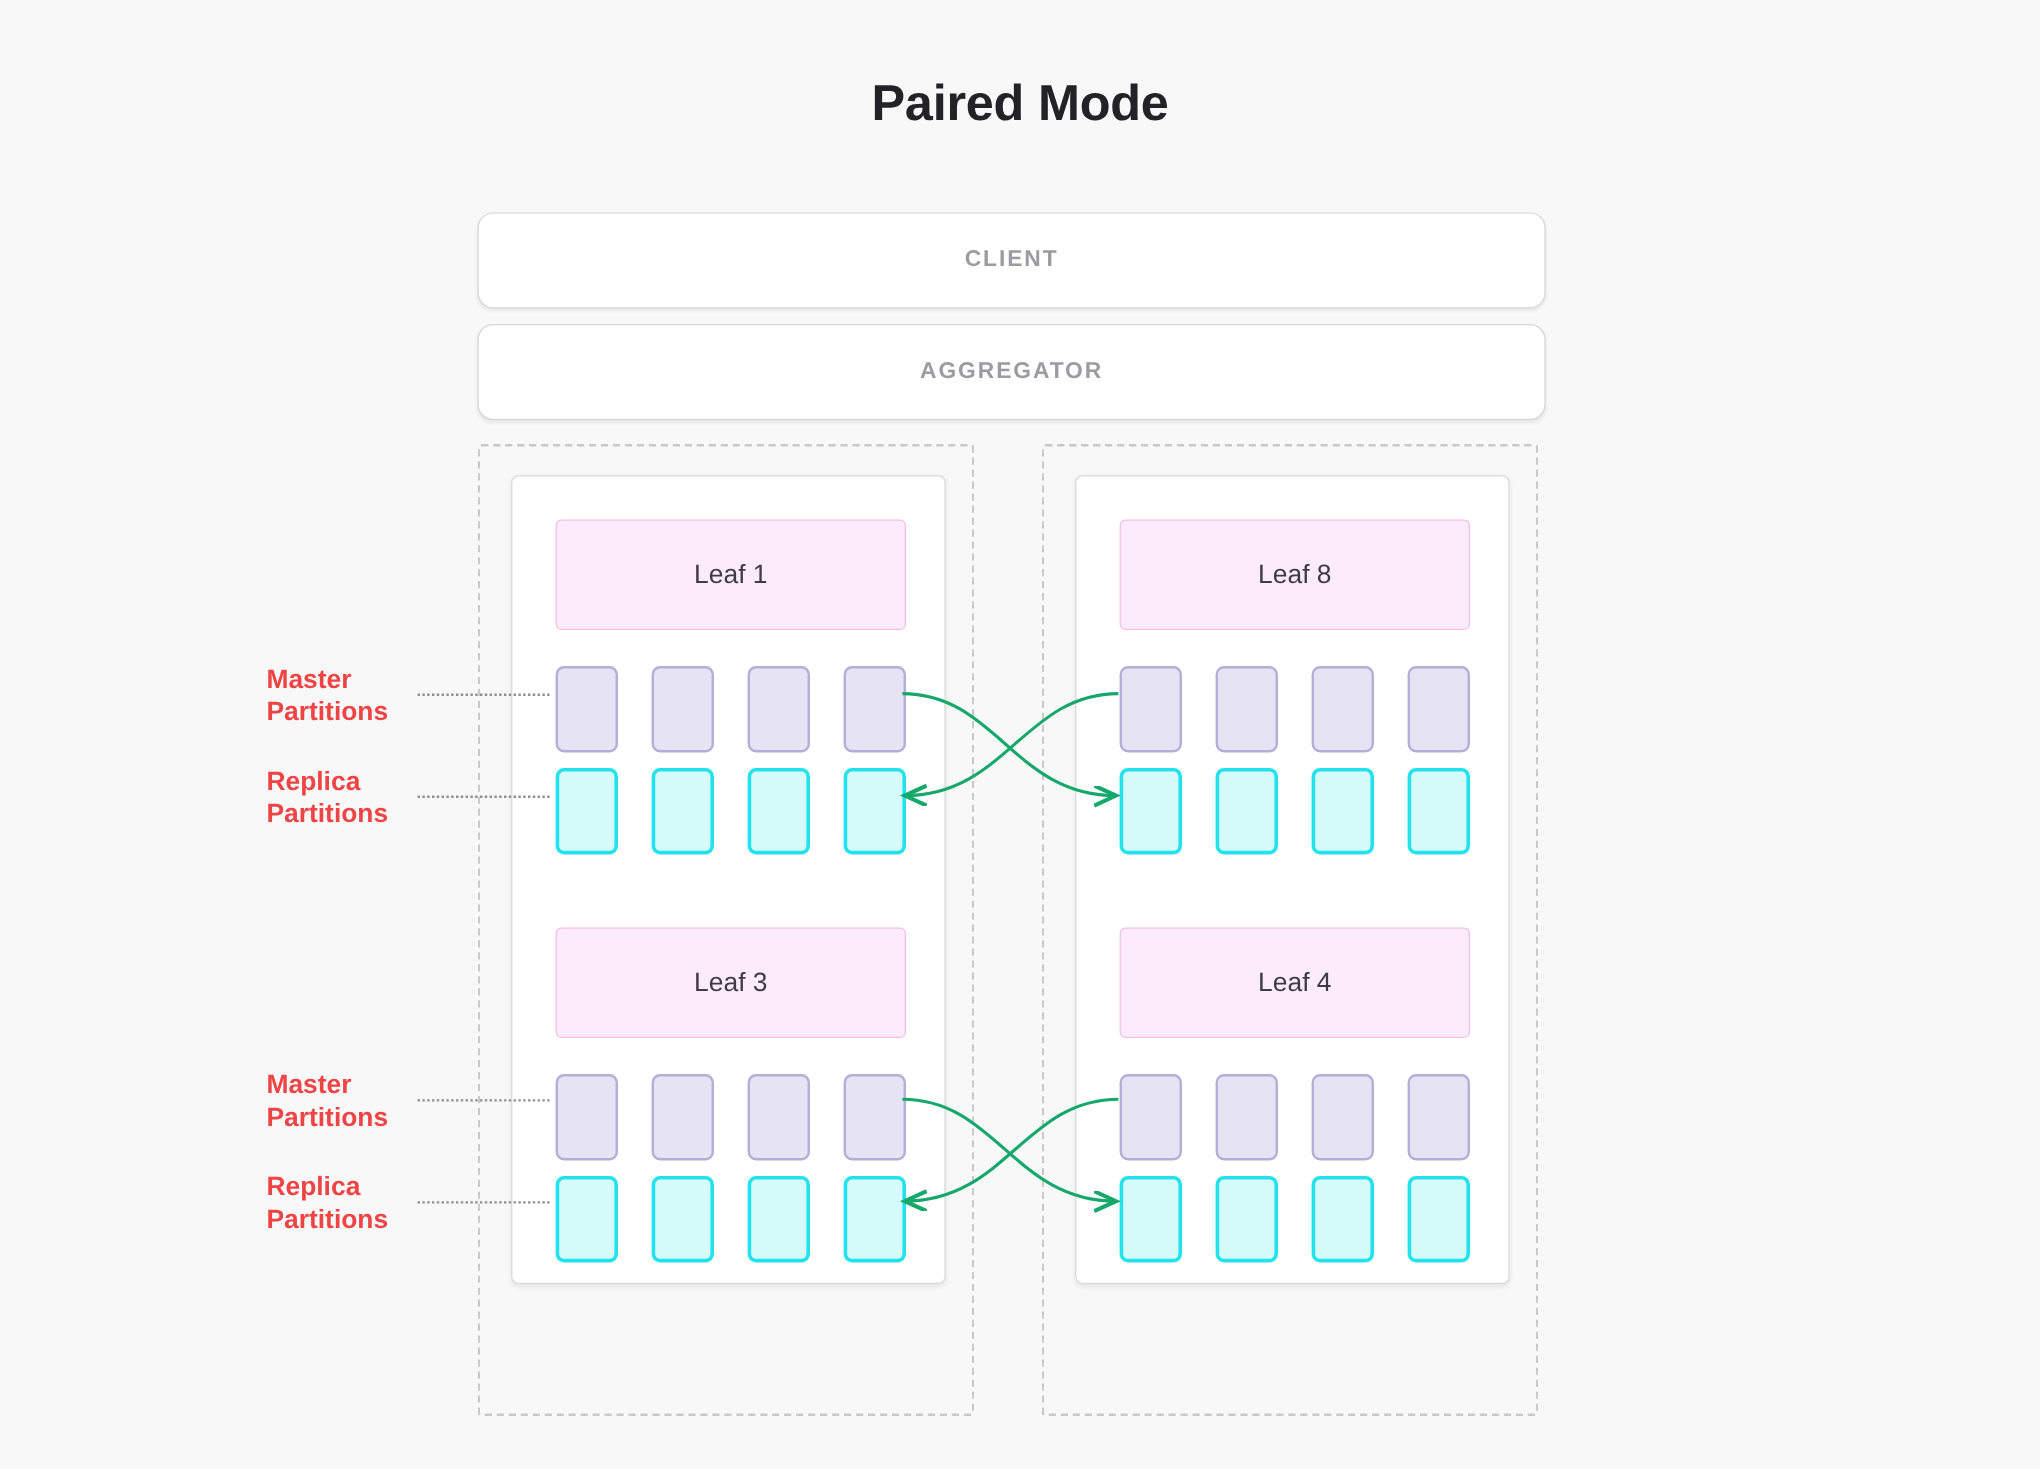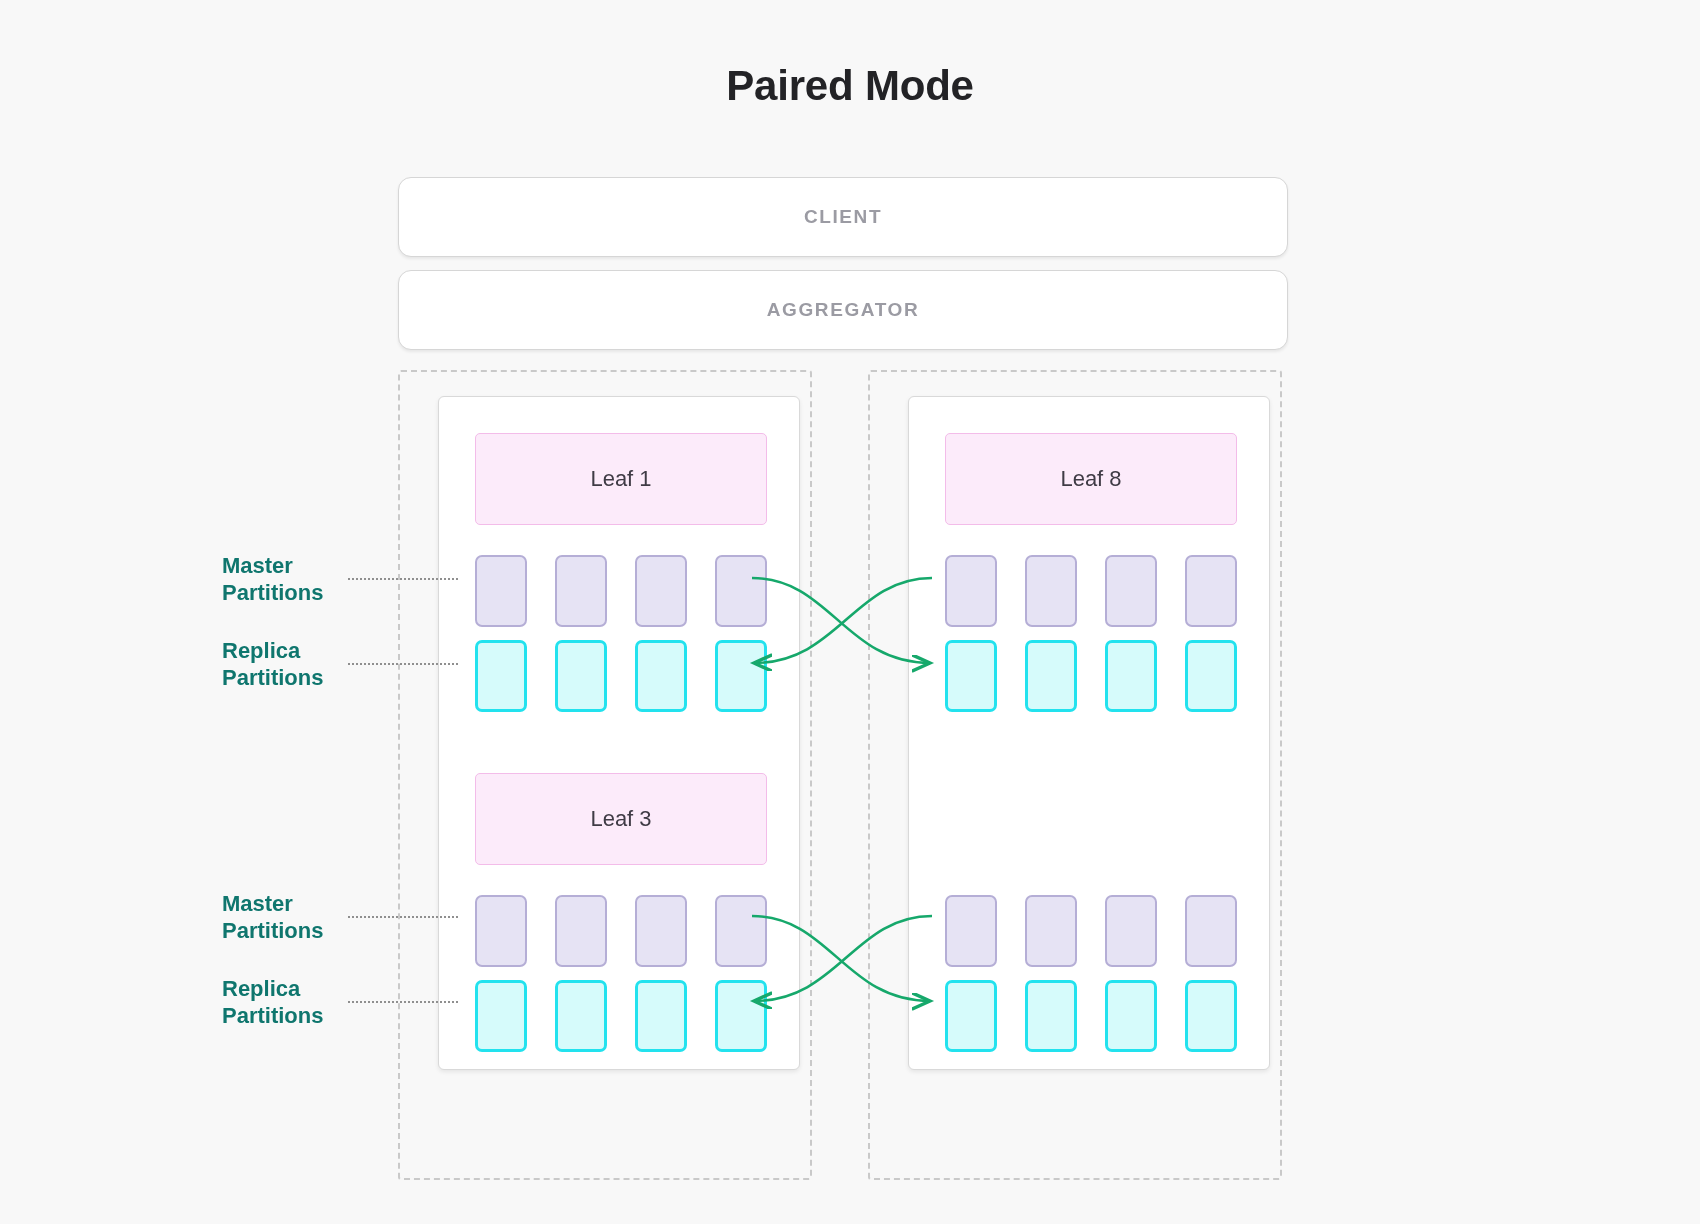--- a/index.html
+++ b/index.html
@@ -68,21 +68,21 @@
     font-size: 19px;
     font-weight: bold;
     letter-spacing: 1.5px;
     color: #a7a7af;
   }
 
   
   .node-card {
     position: absolute;
     top: 24px;
-    left: 38px;
+    left: 26px;
     width: 362px;
     height: 674px;
     background: #ffffff;
     border: 1px solid #d9d9d9;
     border-radius: 6px;
     box-shadow: 0 2px 4px rgba(0,0,0,0.08);
     box-sizing: border-box;
   }
 
   
@@ -132,21 +132,21 @@
     background: #d6fbfb;
     border: 3px solid #22e2ee;
   }
 
   
   .annot {
     position: absolute;
     font-size: 22px;
     font-weight: bold;
     line-height: 27px;
-    color: #0f766e;
+    color: #ef4444;
     text-align: left;
   }
   #annot-master-1  { left: 222px; top: 552px; }
   #annot-replica-1 { left: 222px; top: 637px; }
   #annot-master-2  { left: 222px; top: 890px; }
   #annot-replica-2 { left: 222px; top: 975px; }
 
   
   .leader {
     position: absolute;
@@ -227,20 +227,21 @@
       <div class="part master"></div>
     </div>
 
     <div class="part-row replica-1">
       <div class="part replica"></div>
       <div class="part replica"></div>
       <div class="part replica"></div>
       <div class="part replica"></div>
     </div>
 
+    <div class="leaf-box bottom">Leaf 4</div>
 
     <div class="part-row master-2">
       <div class="part master"></div>
       <div class="part master"></div>
       <div class="part master"></div>
       <div class="part master"></div>
     </div>
 
     <div class="part-row replica-2">
       <div class="part replica"></div>

